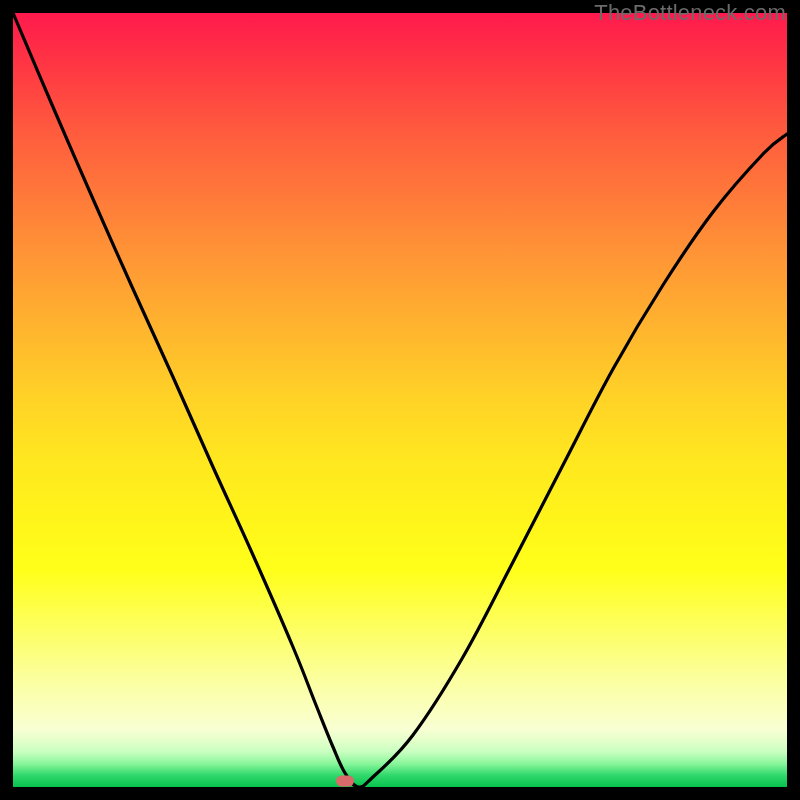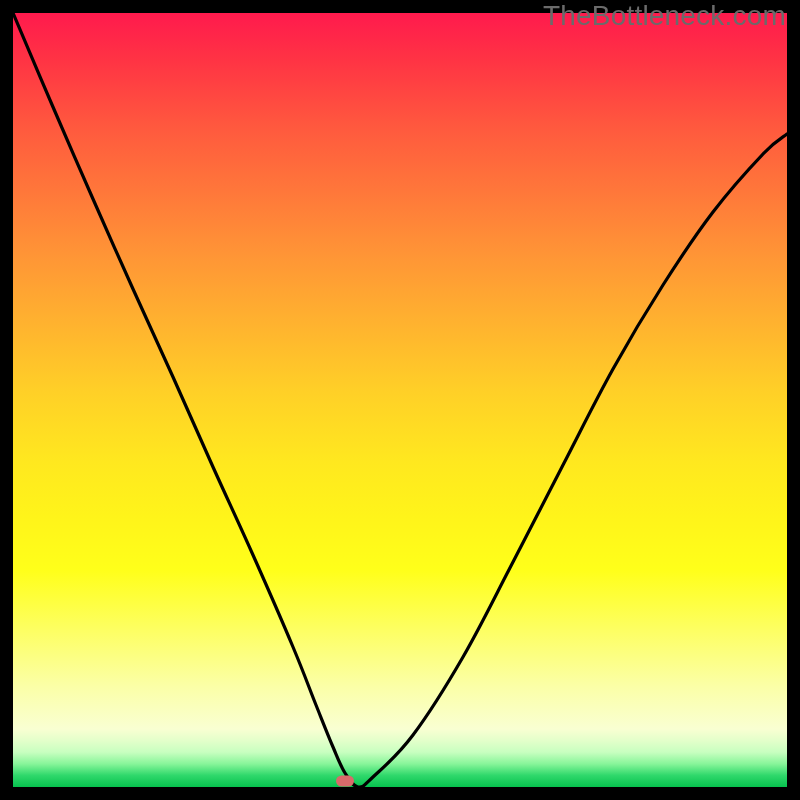--- a/index.html
+++ b/index.html
@@ -36,21 +36,21 @@
       #88f59a 97%,
       #2fd86b 98.5%,
       #07c24e 100%
     );
   }
   .watermark {
     position: absolute;
     top: 0;
     right: 14px;
     color: #6b6b6b;
-    font-size: 28px;
+    font-size: 22px;
     font-weight: 400;
     letter-spacing: 0.2px;
     user-select: none;
   }
   svg.curve {
     position: absolute;
     left: 13px;
     top: 13px;
     width: 774px;
     height: 774px;

